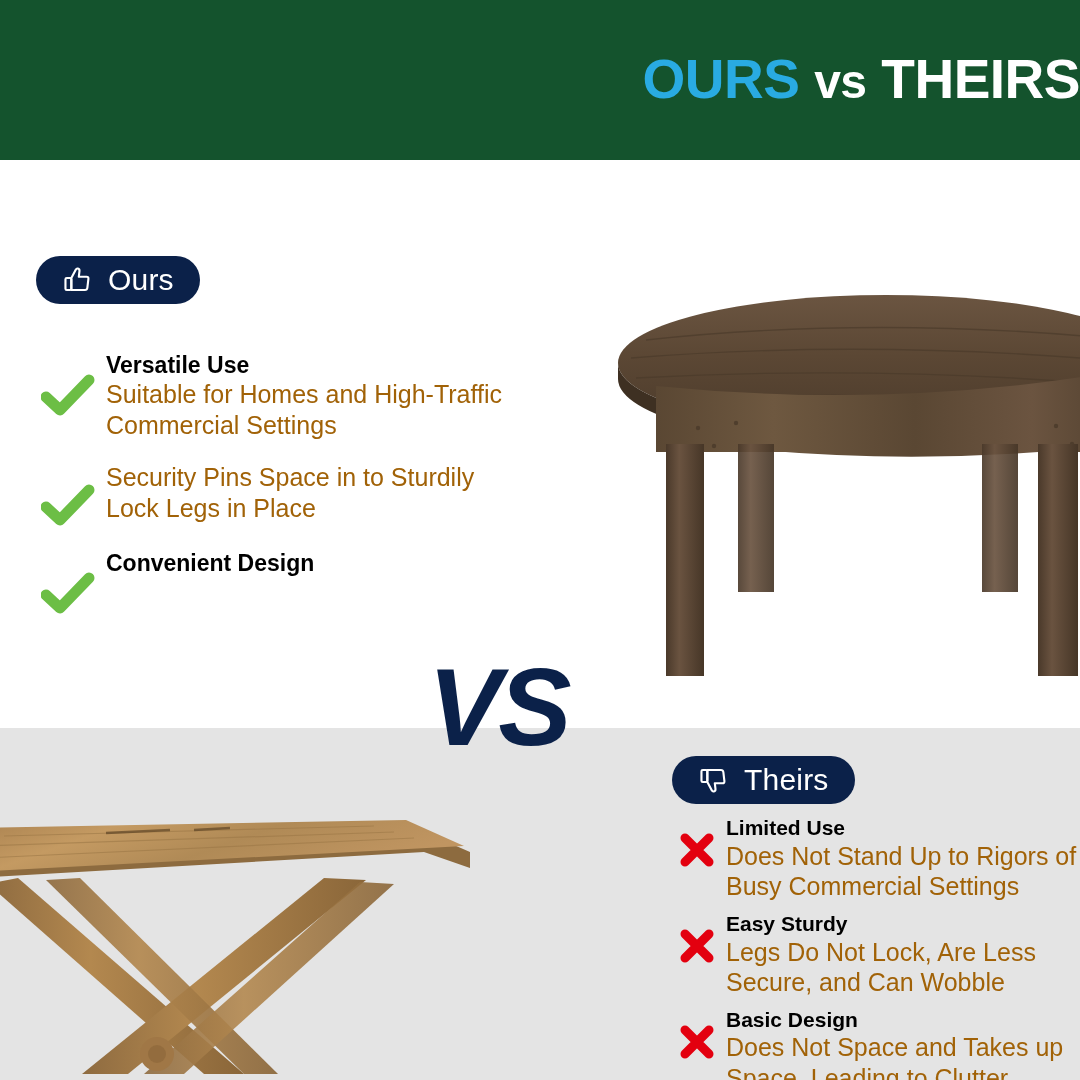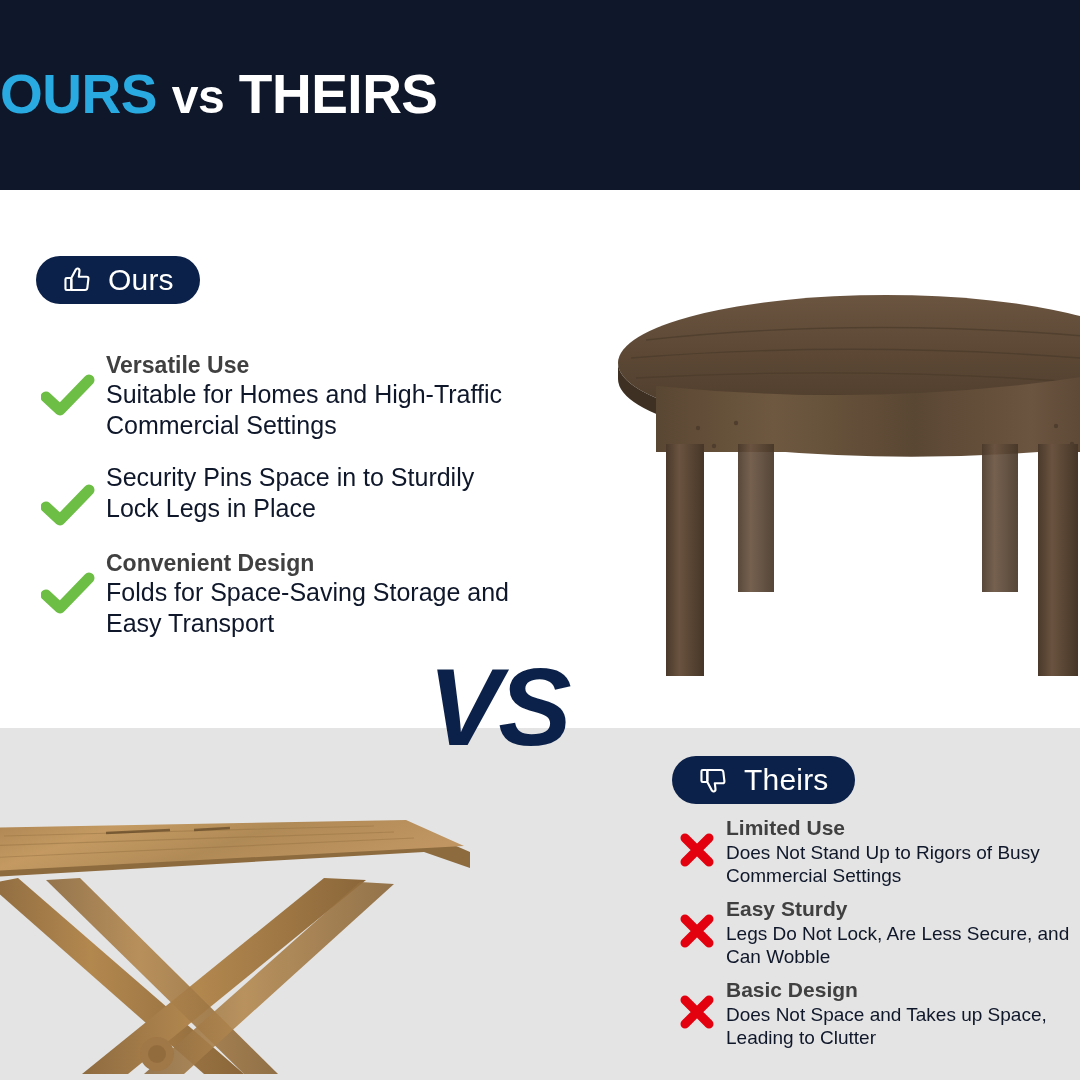--- a/index.html
+++ b/index.html
@@ -12,24 +12,24 @@
   #page {
     position:relative;
     width:1080px; height:1080px;
     background:#ffffff;
     overflow:hidden;
   }
 
   
   .header {
     position:absolute; left:0; top:0;
-    width:1080px; height:190px;
-    background:#0f172a;
+    width:1080px; height:160px;
+    background:#14532d;
     display:flex; flex-direction:column;
-    align-items:flex-start; justify-content:center;
+    align-items:flex-end; justify-content:center;
   }
   .header-title {
     font-size:55px; font-weight:bold;
     letter-spacing:-0.5px; line-height:1.05;
     color:#ffffff; white-space:nowrap;
   }
   .header-title .ours { color:#29ABE2; }
   .header-title .vs   { font-size:48px; }
   .header-sub {
     margin-top:6px;
@@ -79,31 +79,31 @@
   .item-mark {
     flex:0 0 auto;
     display:flex; justify-content:center;
     align-items:center;
   }
   #list-ours .item-mark   { width:76px; padding-top:22px; }
   #list-theirs .item-mark { width:58px; padding-top:14px; }
 
   .item-text { flex:1 1 auto; }
   .item-title {
-    color:#404040; font-weight:bold;
+    color:#000000; font-weight:bold;
     line-height:1.18;
   }
   .item-desc {
-    color:#0f172a; font-weight:400;
+    color:#a16207; font-weight:400;
     line-height:1.22;
   }
   #list-ours .item-title { font-size:23px; }
   #list-ours .item-desc  { font-size:25px; }
   #list-theirs .item-title { font-size:21px; }
-  #list-theirs .item-desc  { font-size:19px; }
+  #list-theirs .item-desc  { font-size:25px; }
 
   #list-ours .item   { margin-bottom:22px; }
   #list-theirs .item { margin-bottom:10px; }
 
   
   .vs-mark {
     position:absolute;
     left:428px; top:652px;
     font-size:110px; font-weight:bold;
     font-style:italic;
@@ -220,21 +220,20 @@
     </div>
 
     <div class="item">
       <span class="item-mark">
         <svg width="54" height="44" viewBox="0 0 54 44">
           <path d="M5 23 L19 36 L48 6" stroke="#6CBE45" stroke-width="11" stroke-linecap="round" stroke-linejoin="round" fill="none"></path>
         </svg>
       </span>
       <span class="item-text">
         <div class="item-title">Convenient Design</div>
-        <div class="item-desc">Folds for Space-Saving Storage and Easy Transport</div>
       </span>
     </div>
 
   </div>
 
   <div class="vs-mark">VS</div>
 
   <div class="product" id="product-theirs">
     <svg viewBox="0 0 520 274" width="520" height="274" aria-hidden="true">
       <defs>

